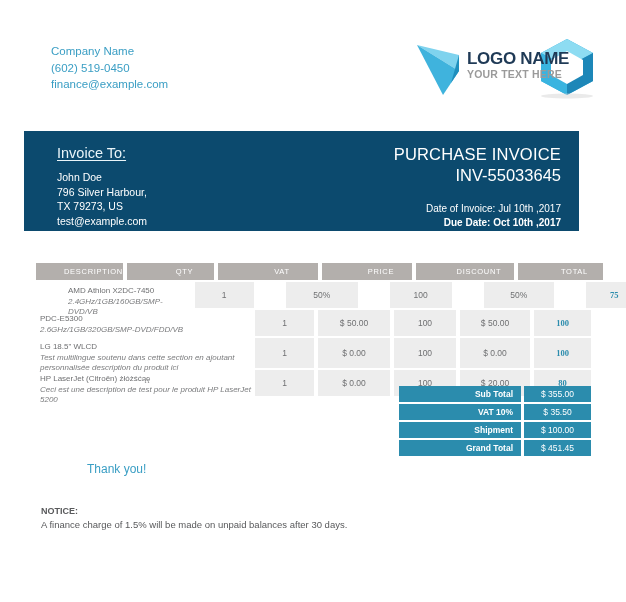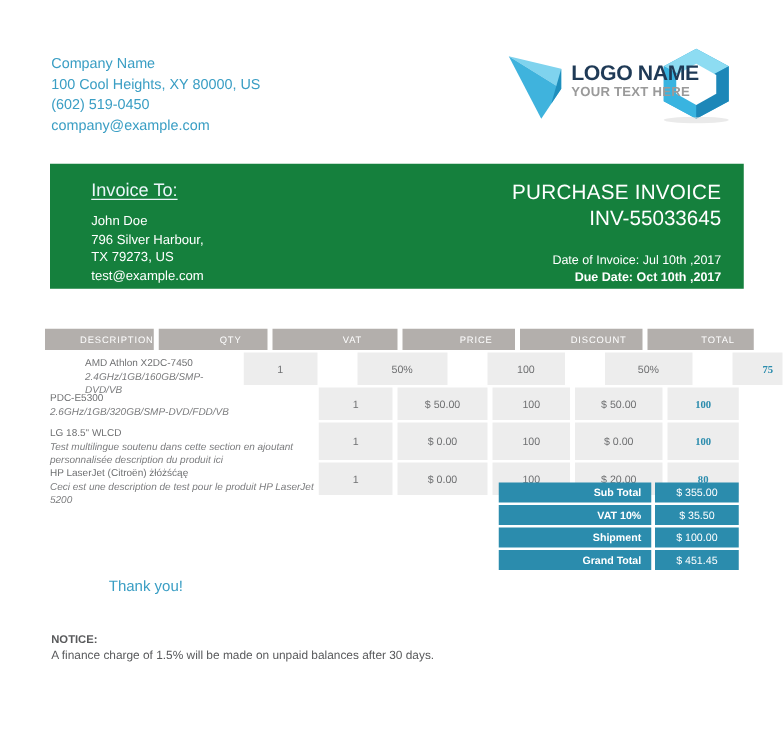--- a/index.html
+++ b/index.html
@@ -14,21 +14,21 @@
     color: #58595b;
     overflow: hidden;
     position: relative;
   }
 
   .page { position: relative; width: 626px; height: 602px; }
 
   
   .top {
     position: absolute;
-    left: 0; top: 0;
+    left: 10px; top: 0;
     width: 598px; height: 130px;
   }
   .company-block {
     position: absolute;
     left: 41px; top: 43px;
     color: #3a9ec4;
     font-size: 11.5px;
     line-height: 16.5px;
   }
   .company-block div { white-space: nowrap; }
@@ -58,23 +58,23 @@
     font-weight: bold;
     color: #9a9a9a;
     letter-spacing: 0.2px;
     line-height: 13px;
     white-space: nowrap;
   }
 
   
   .banner {
     position: absolute;
-    left: 40px; top: 131px;
+    left: 24px; top: 131px;
     width: 555px; height: 100px;
-    background: #15803d;
+    background: #0c4a6e;
     color: #ffffff;
   }
   .invoice-to-title {
     position: absolute;
     left: 33px; top: 14px;
     font-size: 14.5px;
     color: #eaf5f9;
     text-decoration: underline;
     text-underline-offset: 2px;
   }
@@ -248,23 +248,22 @@
 </style>
 </head>
 <body>
 
 <div class="page">
 
   <div class="top">
 
     <div class="company-block">
       <div>Company Name</div>
-      <div>100 Cool Heights, XY 80000, US</div>
       <div>(602) 519-0450</div>
-      <div>company@example.com</div>
+      <div>finance@example.com</div>
     </div>
 
     <div class="logo">
       <svg width="185" height="62" viewBox="0 0 185 62">
 
         <polygon points="2,8 44,18 44,34 2,8" fill="#7fd3ee"></polygon>
         <polygon points="2,8 44,34 28,58 2,8" fill="#3fb3dd"></polygon>
         <polygon points="44,18 44,34 36,46 44,18" fill="#1f8fbd"></polygon>
         <polygon points="28,58 44,34 36,46 28,58" fill="#2aa0cd"></polygon>
 

